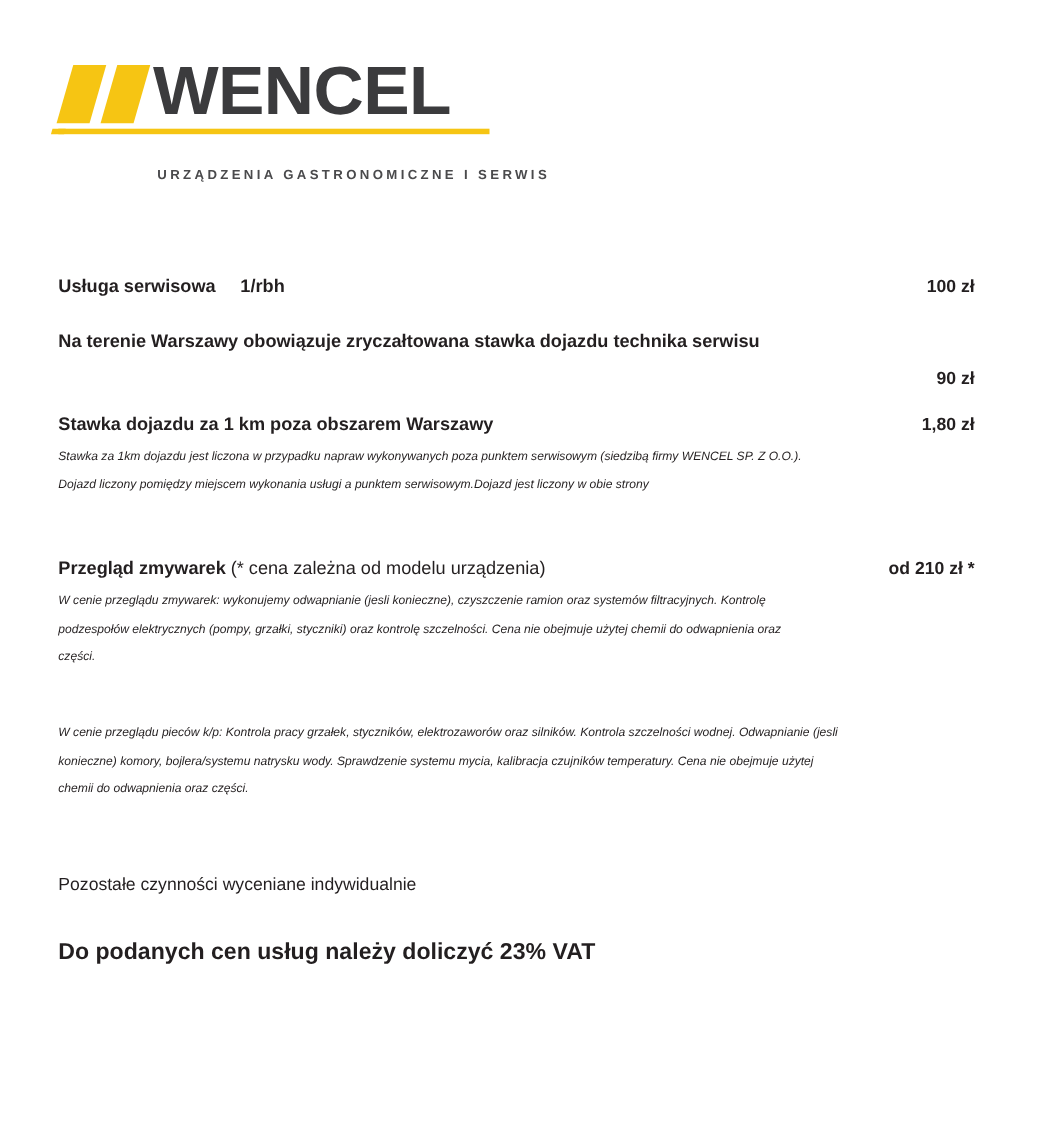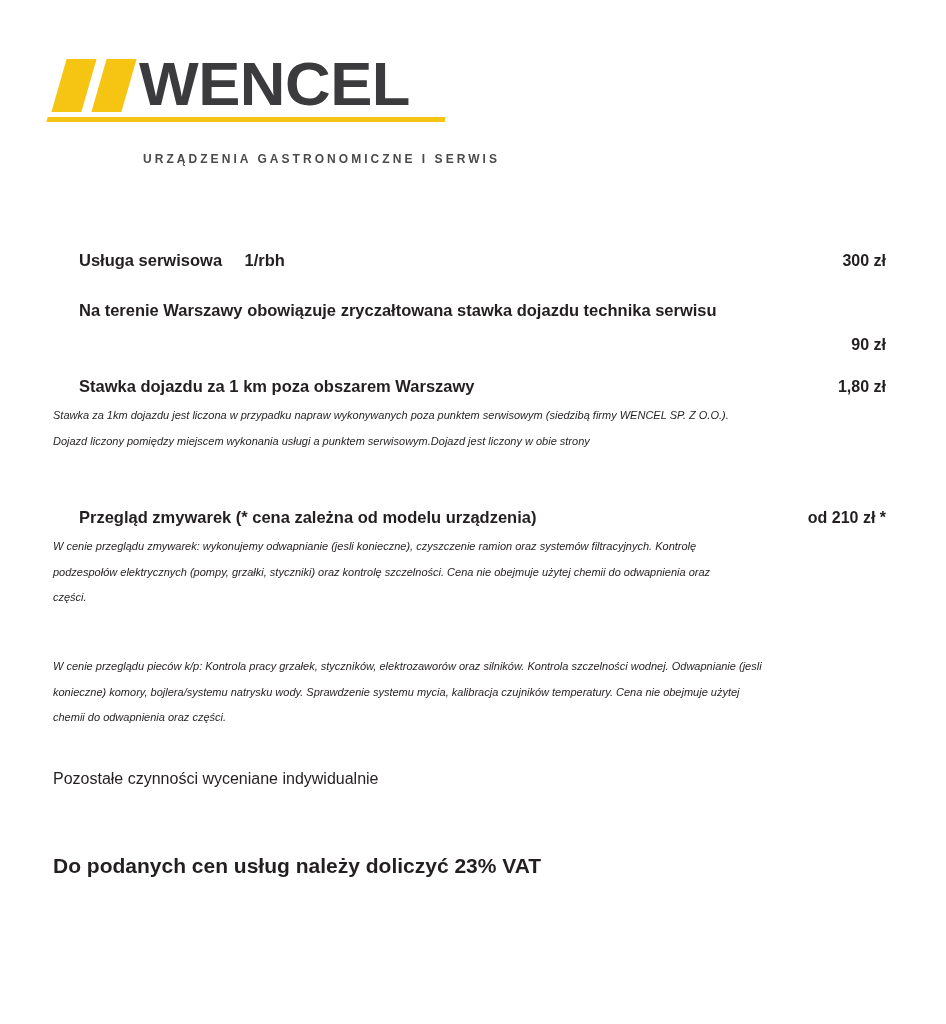--- a/index.html
+++ b/index.html
@@ -107,30 +107,29 @@
   }
 
   .row {
     position: absolute;
     left: 53px;
     width: 833px;
   }
   .row-head {
     display: block;
     position: relative;
-    margin-left: 26px;
   }
   .title-bold {
     font-size: 16.5px;
     font-weight: 700;
     line-height: 29px;
   }
   .title-reg {
     font-size: 16.5px;
-    font-weight: 700;
+    font-weight: 400;
     line-height: 29px;
   }
   .price {
     position: absolute;
     right: 0;
     top: 0;
     font-size: 16px;
     font-weight: 700;
     white-space: pre;
     line-height: 29px;
@@ -152,21 +151,21 @@
     font-weight: 700;
     line-height: 26px;
   }
 
   
   #row-service      { top: 246px; }
   #row-warsaw       { top: 296px; }
   #row-km           { top: 372px; }
   #row-dishwasher   { top: 503px; }
   #row-oven         { top: 652px; }
-  #row-other        { top: 766px; }
+  #row-other        { top: 792px; }
   #row-vat          { top: 853px; }
 
   .warsaw-price { top: 34px; }
 </style>
 </head>
 <body>
 
 <div class="page">
 
   <div class="logo-block">
@@ -177,21 +176,21 @@
     </div>
     <div class="logo-rule"></div>
     <div class="logo-tagline">URZĄDZENIA GASTRONOMICZNE I SERWIS</div>
   </div>
 
 
   <div class="row" id="row-service">
     <div class="row-head">
       <span class="title-bold">Usługa serwisowa</span>
       <span class="title-bold" style="padding-left:18px;">1/rbh</span>
-      <span class="price">300 zł</span>
+      <span class="price">100 zł</span>
     </div>
   </div>
 
   <div class="row" id="row-warsaw">
     <div class="row-head">
       <span class="title-bold" style="display:inline-block; max-width:640px;">Na terenie Warszawy obowiązuje zryczałtowana stawka dojazdu technika serwisu</span>
       <span class="price warsaw-price">90 zł</span>
     </div>
   </div>
 

